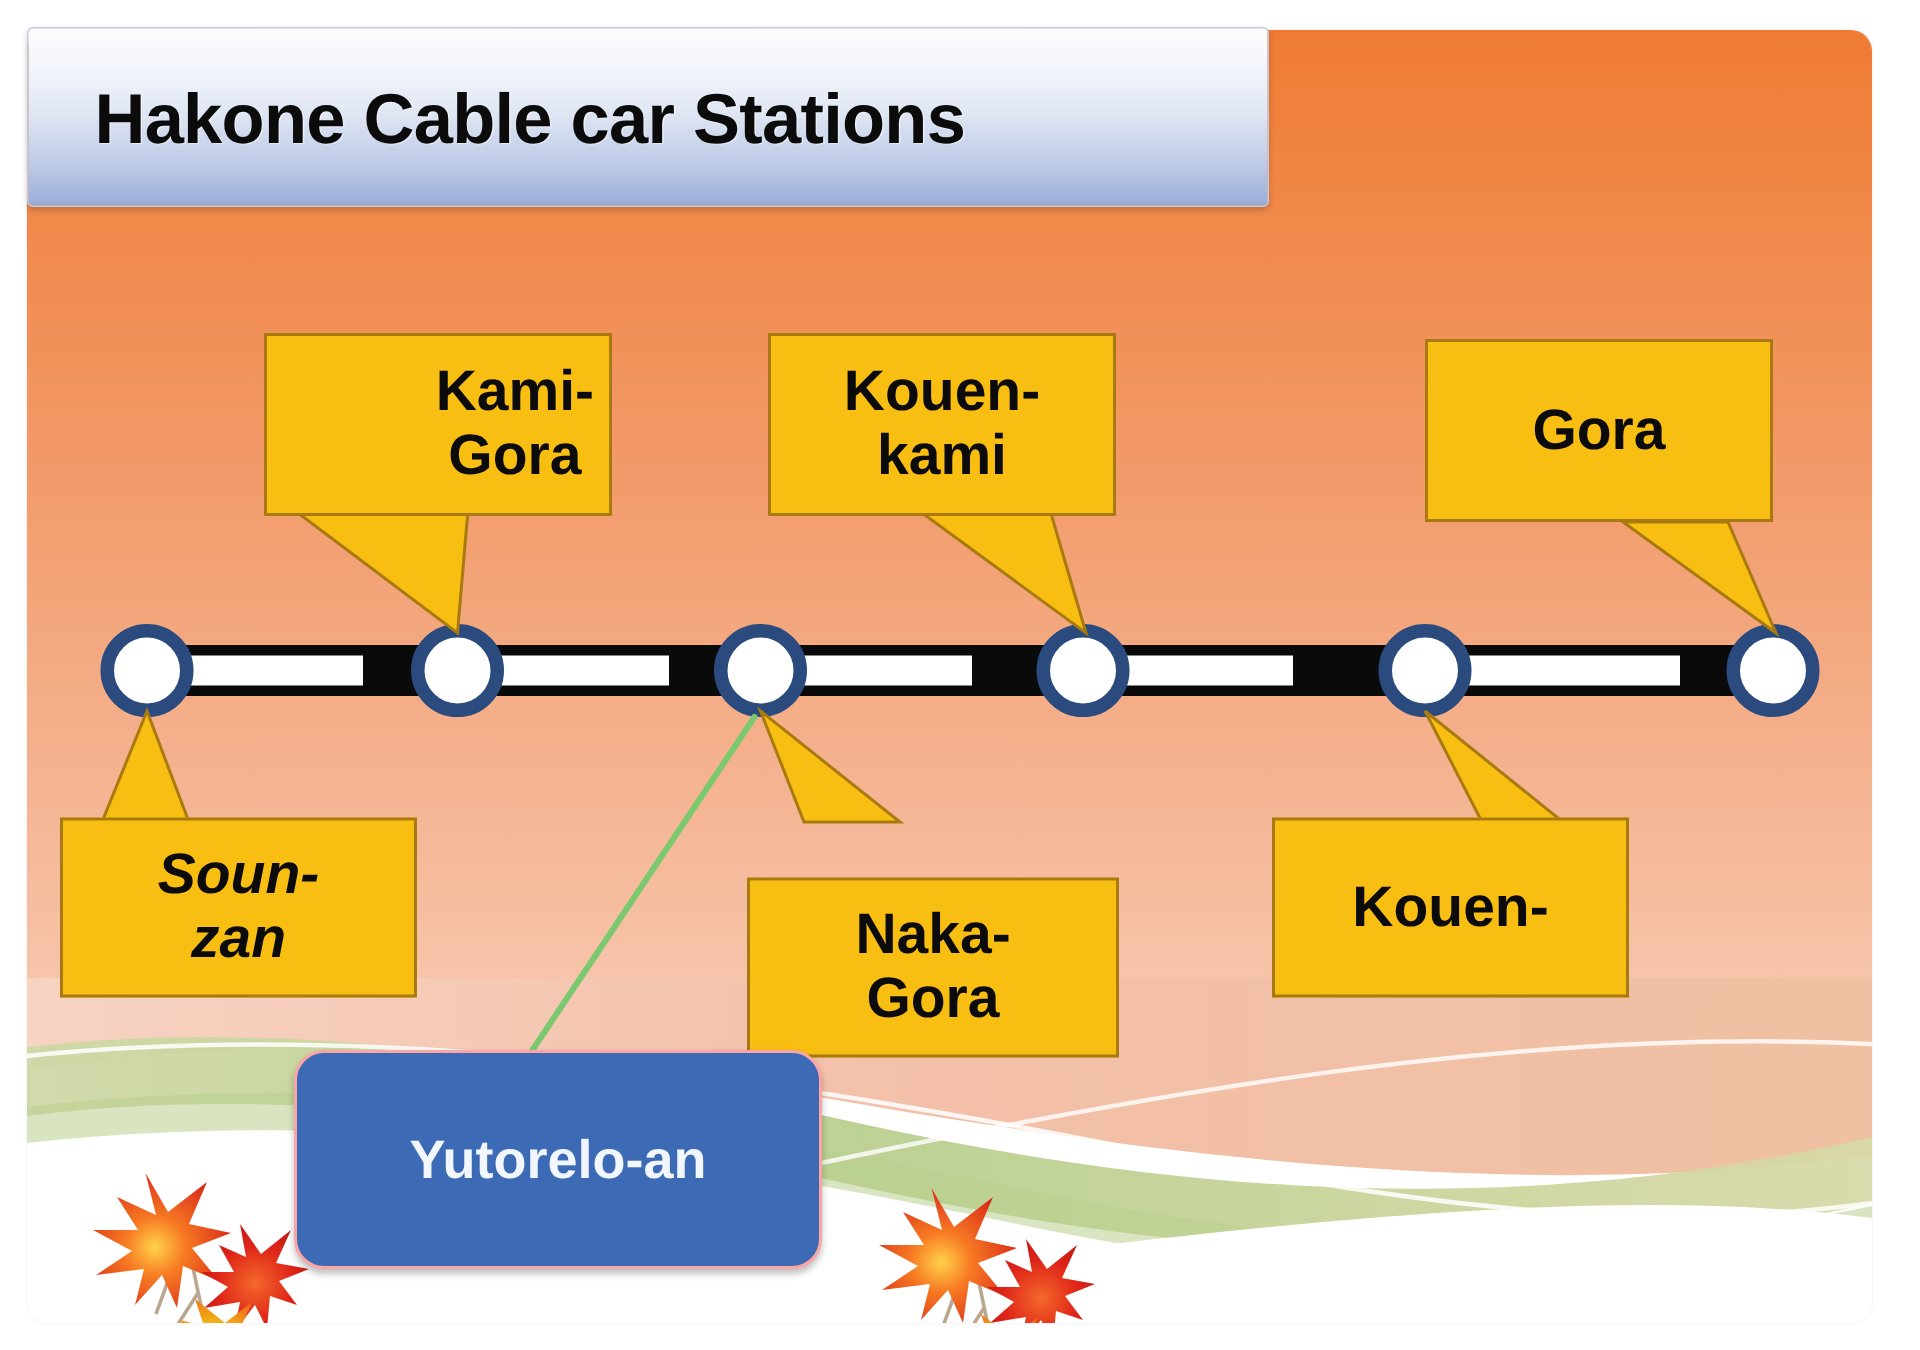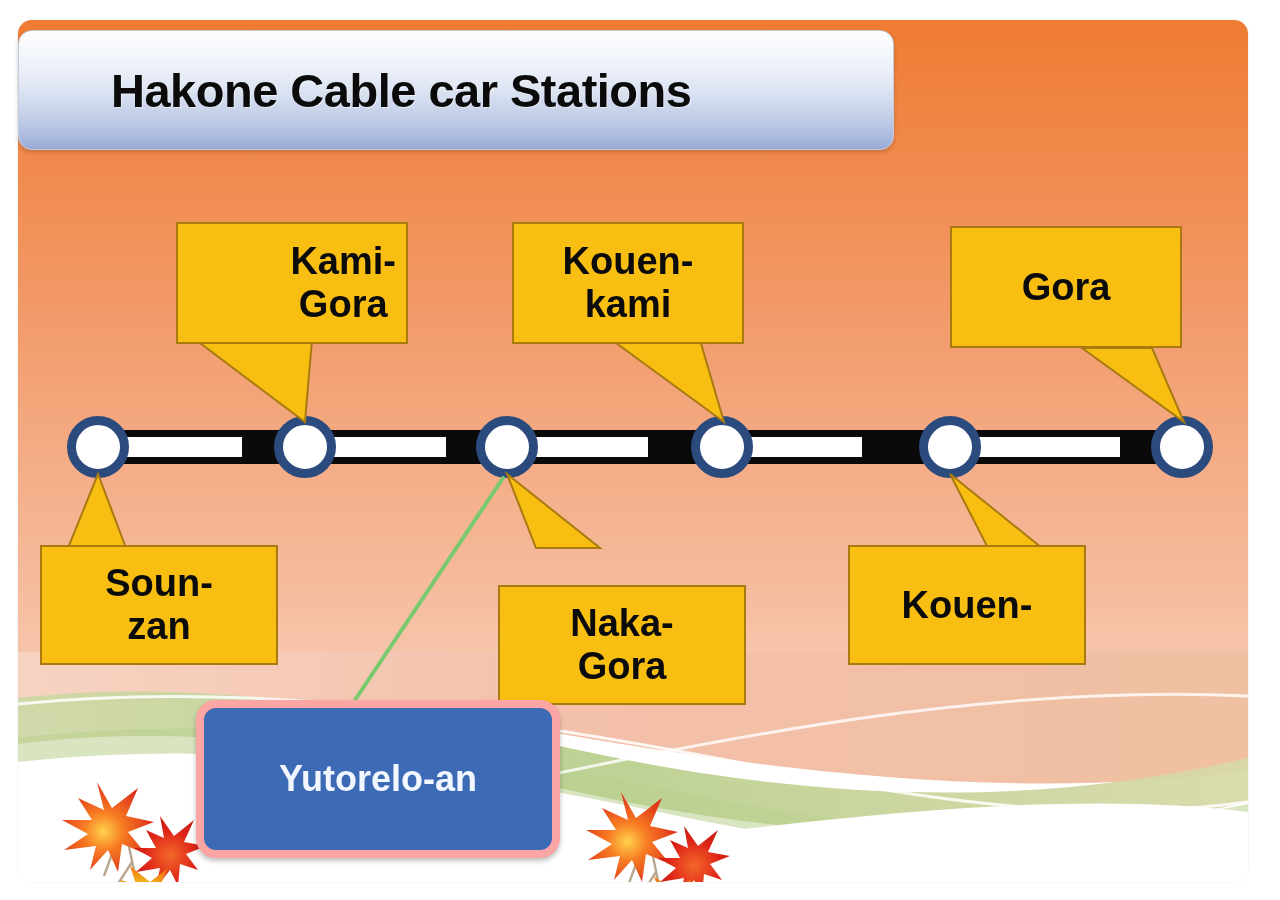--- a/index.html
+++ b/index.html
@@ -26,32 +26,32 @@
         #ffffff 96%);
     box-shadow:0 0 0 1px rgba(0,0,0,0.03);
   }
   
   .deco{
     position:absolute;left:0;bottom:0;width:1230px;height:230px;
     pointer-events:none;
   }
   
   .title-banner{
-    position:absolute;left:18px;top:30px;width:826px;height:118px;
-    border-radius:14px;
+    position:absolute;left:18px;top:18px;width:826px;height:118px;
+    border-radius:4px;
     background:linear-gradient(to bottom,
         #fdfdfe 0%,
         #f2f5fb 22%,
         #dfe6f3 48%,
         #bcc9e6 78%,
         #9fb1da 97%,
         #94a8d4 100%);
     border:1px solid #c3ccdd;
     box-shadow:0 2px 4px rgba(0,0,0,0.18);
-    display:flex;align-items:center;padding-left:48px;
+    display:flex;align-items:center;
   }
   .title-text{
     margin-left:44px;
     font-size:47px;font-weight:bold;color:#0b0b0b;
     letter-spacing:-0.5px;
     text-shadow:1px 1px 0 rgba(255,255,255,0.45);
     white-space:nowrap;
   }
   
   .rail{
@@ -76,21 +76,21 @@
     box-sizing:border-box;
     display:flex;align-items:center;justify-content:center;
     text-align:center;
     color:#0b0b0b;font-weight:bold;font-size:38px;line-height:1.12;
   }
   .callout .lbl{display:block;padding:0 10px;}
   .tail{position:absolute;overflow:visible;pointer-events:none;}
   
   .hotel-box{
     position:absolute;left:196px;top:700px;width:348px;height:142px;
-    background:#3d6ab4;border:8px solid #fca5a5;border-radius:20px;
+    background:#3d6ab4;border:2px solid #fca5a5;border-radius:20px;
     box-shadow:0 3px 5px rgba(0,0,0,0.25);
     display:flex;align-items:center;justify-content:center;
     flex-direction:column;
     color:#f2f6ff;font-size:36px;font-weight:bold;line-height:1.18;
     text-align:center;
   }
   .leaf{position:absolute;pointer-events:none;}
 </style>
 </head>
 <body>
@@ -219,21 +219,21 @@
       <span>kami</span>
     </span>
   </div>
 
   <div class="callout" style="left:950px;top:226px;width:232px;height:122px;">
     <span class="lbl">
       <span>Gora</span>
     </span>
   </div>
 
-  <div class="callout" style="left:40px;top:545px;width:238px;height:120px;">
+  <div class="callout" style="left:40px;top:545px;width:238px;height:120px;font-style:italic;">
     <span class="lbl">
       <span>Soun-</span><br>
       <span>zan</span>
     </span>
   </div>
 
   <div class="callout" style="left:498px;top:545px;width:248px;height:120px;margin-top:40px;">
     <span class="lbl">
       <span>Naka-</span><br>
       <span>Gora</span>

